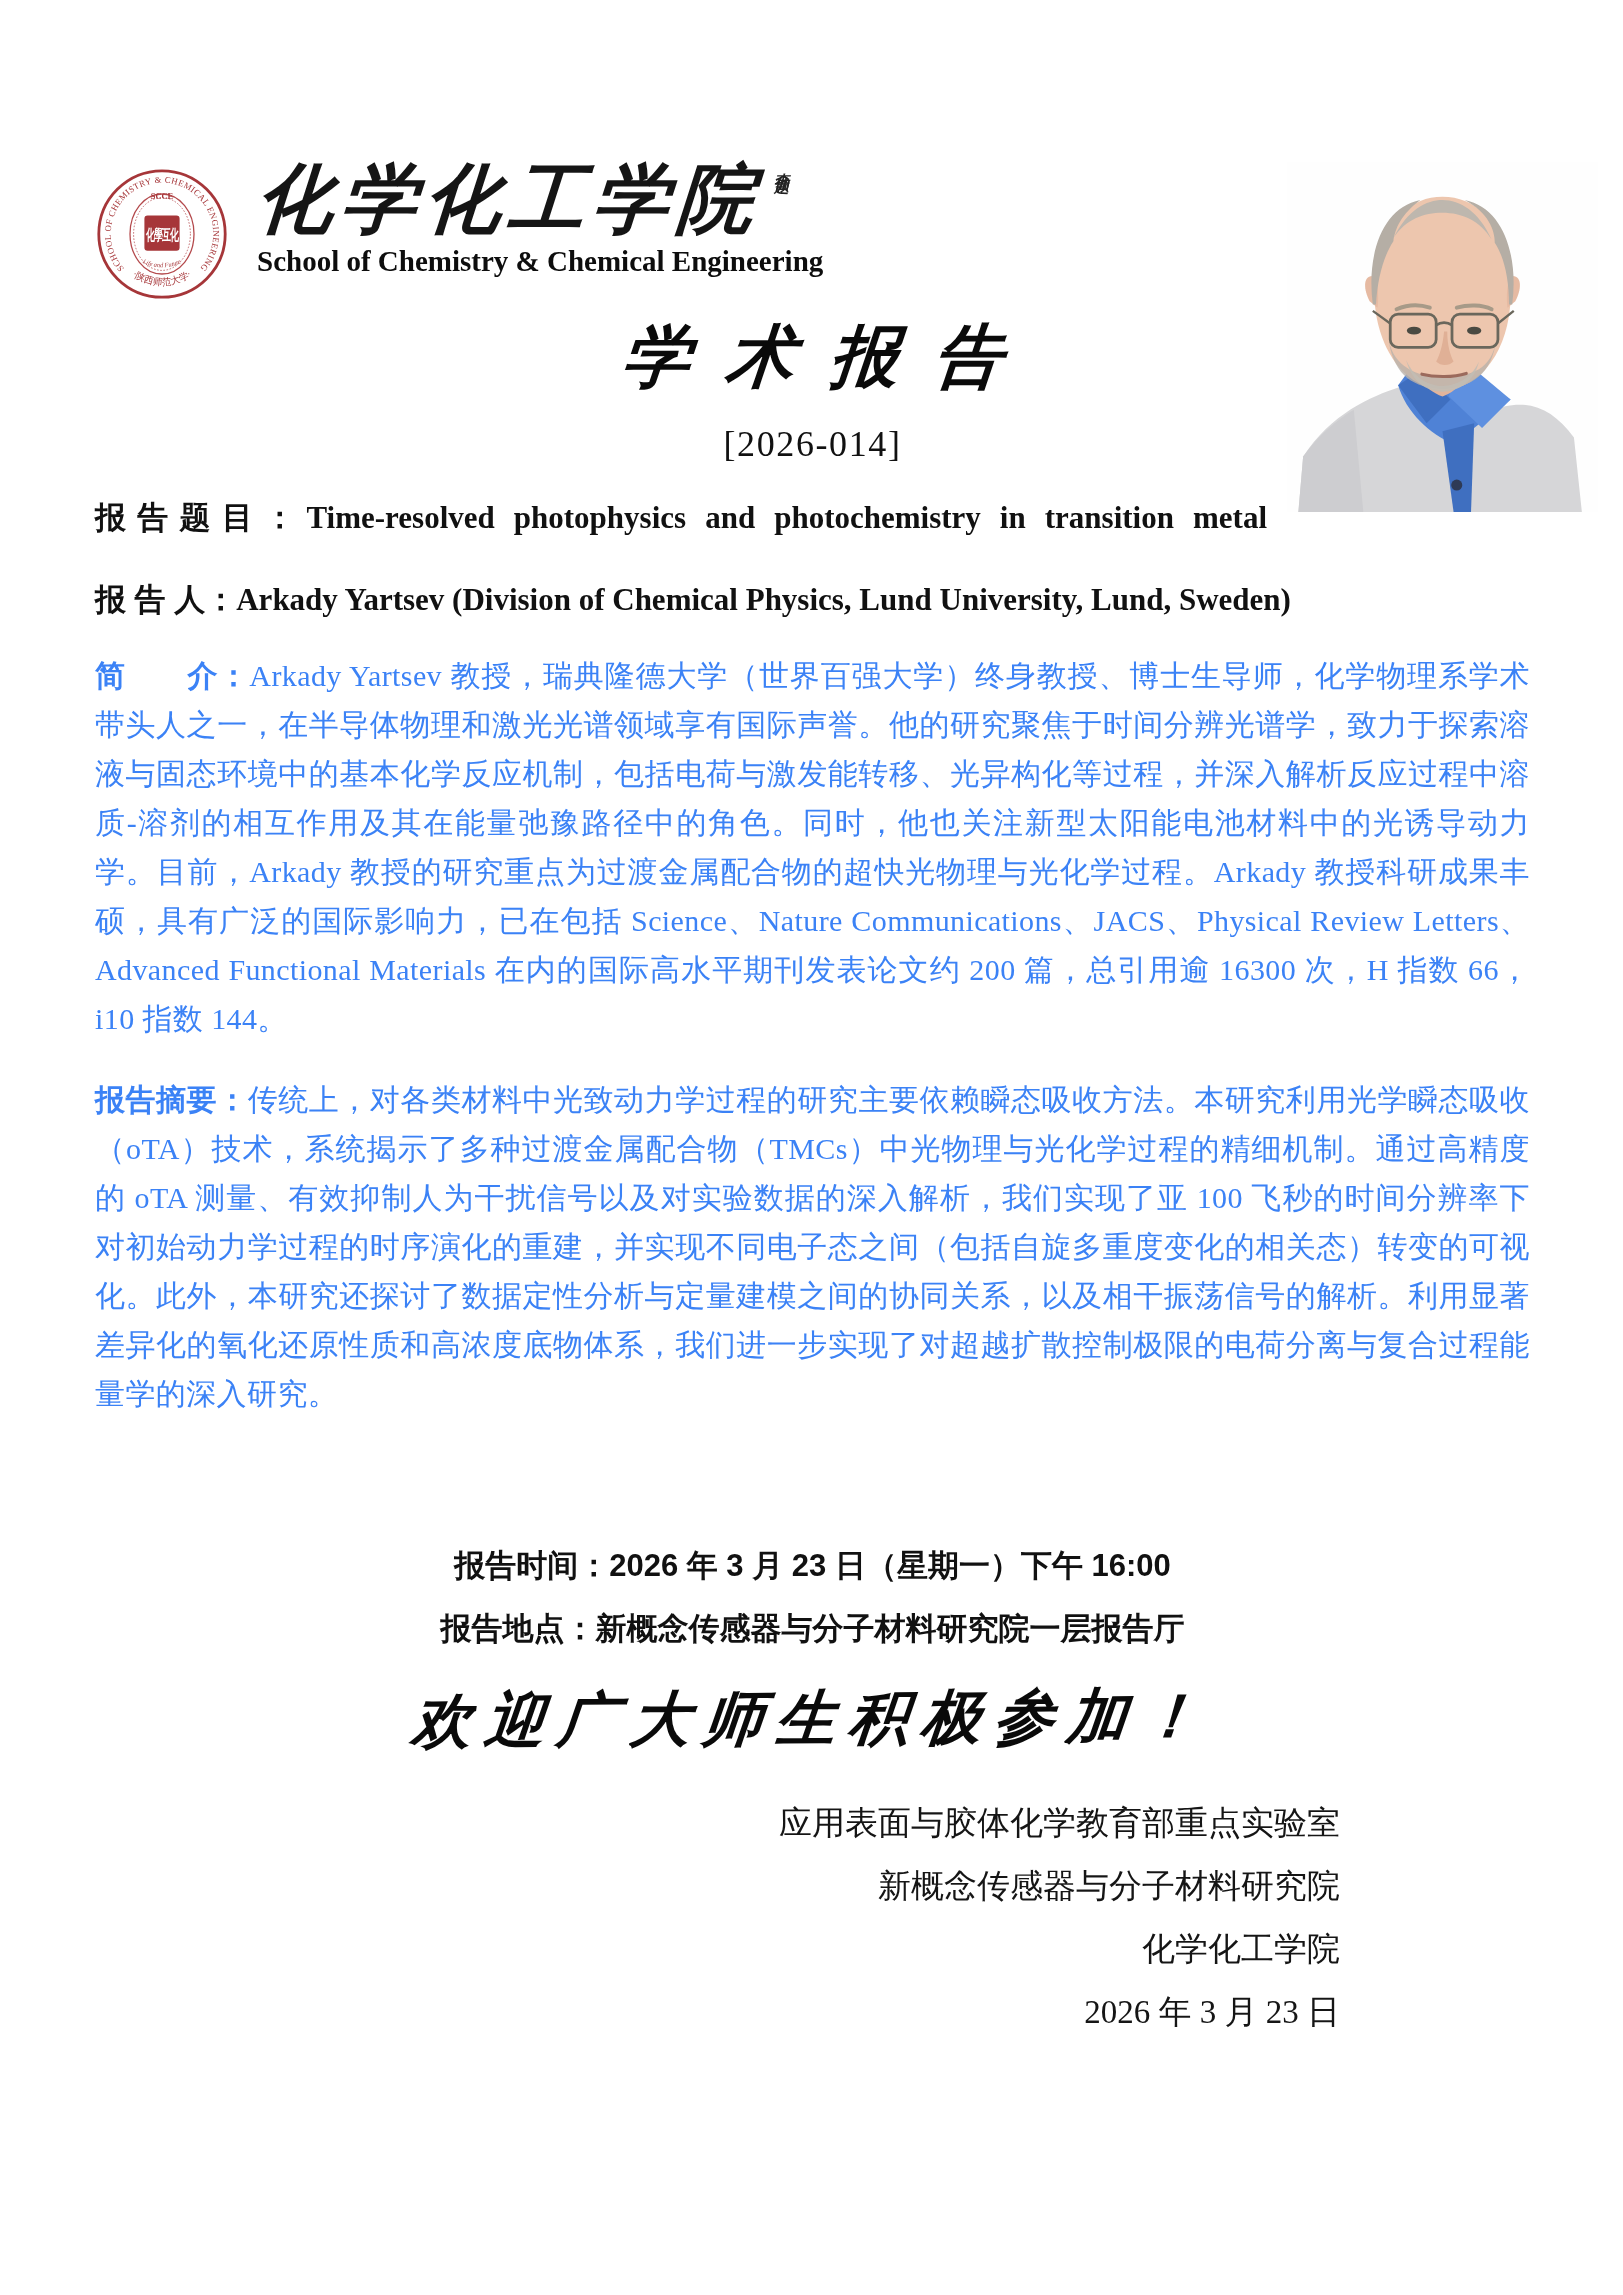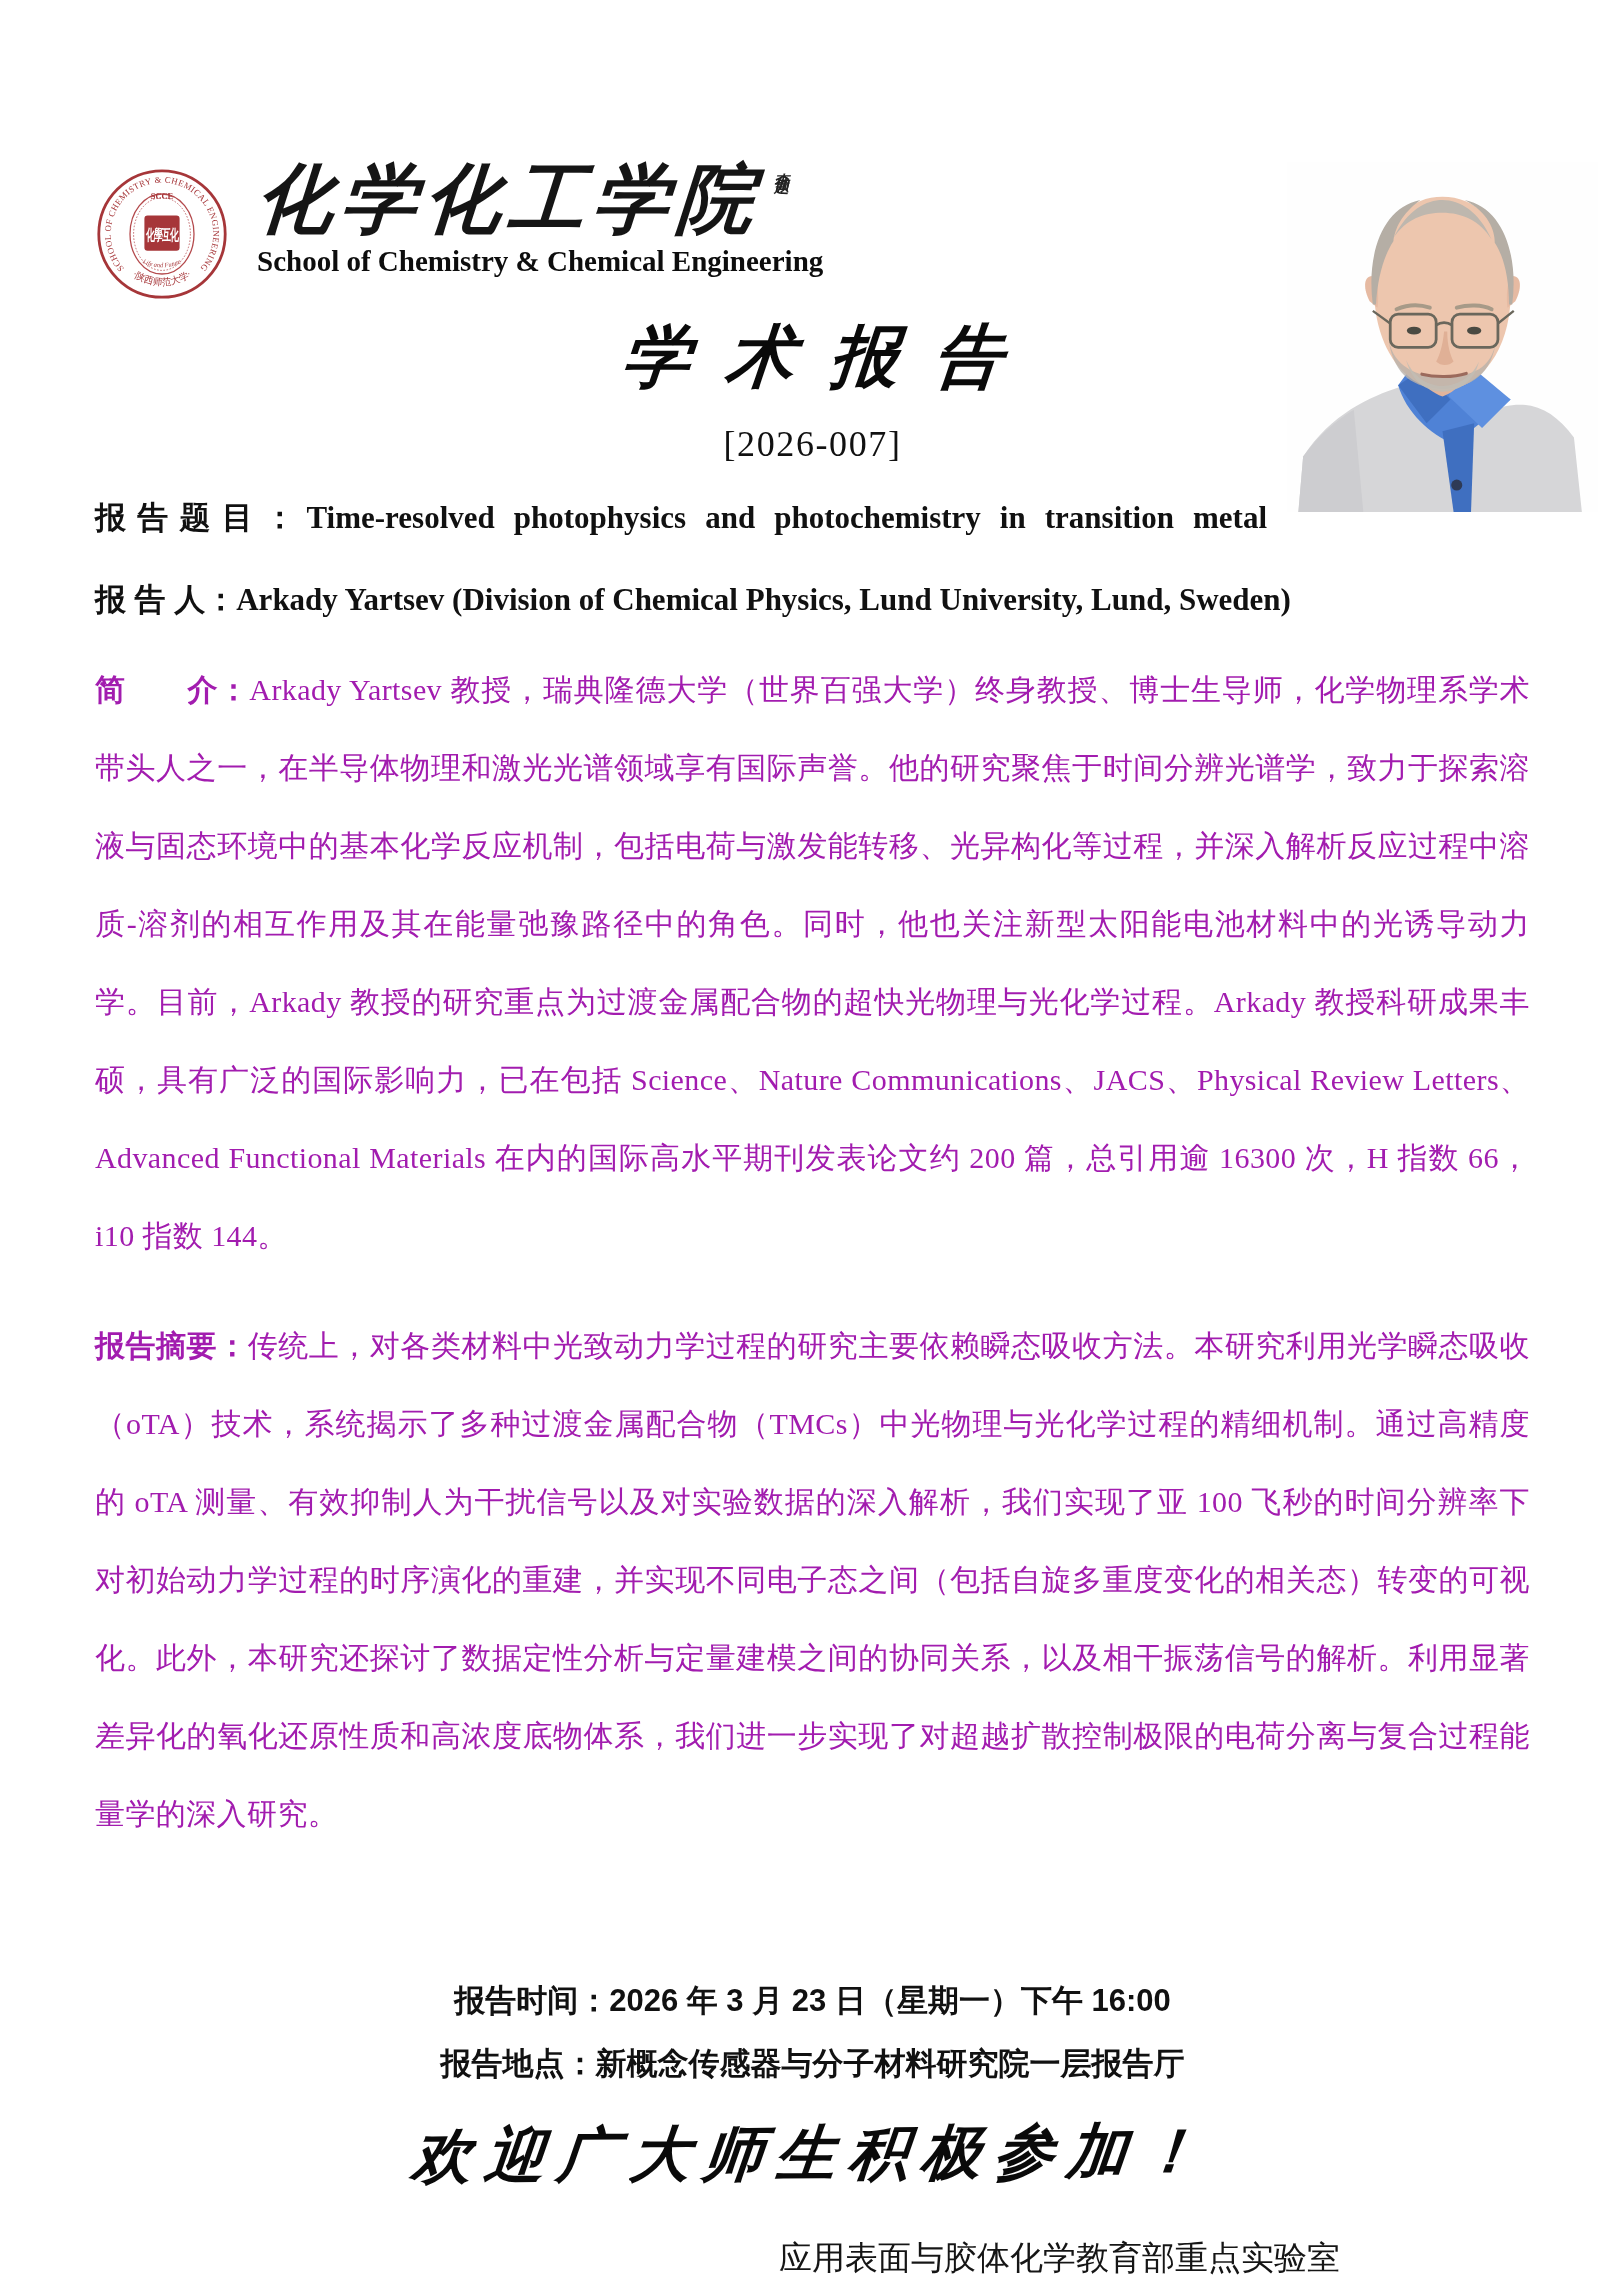--- a/index.html
+++ b/index.html
@@ -41,22 +41,22 @@
   p{margin:0;}
   .lbl{font-family:"Liberation Sans","DejaVu Sans",sans-serif;font-weight:bold;}
   .topic1{
     margin-top:20.6px;font-size:31px;line-height:63px;font-weight:bold;
     text-align:justify;text-align-last:justify;padding-right:263px;
   }
   .topic2{font-size:31px;line-height:63px;font-weight:bold;}
   .speaker{margin-top:19px;font-size:31px;line-height:63px;}
   .speaker .val{font-weight:bold;}
   .bio,.abstract{
-    font-size:30px;line-height:78px;text-align:justify;letter-spacing:0.4px;
-    color:#a21caf;
+    font-size:30px;line-height:49px;text-align:justify;letter-spacing:0.4px;
+    color:#3b82f6;
   }
   .bio{margin-top:20.6px;}
   .abstract{margin-top:32px;}
   .sched{font-size:31px;line-height:63px;font-family:"Liberation Sans","DejaVu Sans",sans-serif;font-weight:bold;text-align:center;}
   .sched.first{margin-top:116px;}
   .welcome{
     margin-top:17.4px;text-align:center;
     font-family:"DejaVu Serif",serif;font-weight:bold;font-style:italic;
     font-size:60px;line-height:81px;letter-spacing:12.7px;
     transform:skewX(-6deg) rotate(-0.4deg);color:#0a0a0a;
@@ -140,21 +140,21 @@
 
     <path d="M 198,214 C 196,234 192,244 188,252 C 194,258 204,258 210,252 C 206,244 202,232 202,214" fill="#e0b096"></path>
 
     <path d="M 170,268 C 186,272 210,272 226,267" stroke="#9b6a5c" stroke-width="4" fill="none" stroke-linecap="round"></path>
   </svg>
 
   <div class="content">
 
     <h1 class="doc-title">学术报告</h1>
 
-    <div class="serial">[2026-007]</div>
+    <div class="serial">[2026-014]</div>
 
     <p class="topic1"><span class="lbl">报告题目：</span><span>Time-resolved photophysics and photochemistry in transition metal</span></p>
 
     <p class="speaker"><span class="lbl">报 告 人：</span><span class="val">Arkady Yartsev (Division of Chemical Physics, Lund University, Lund, Sweden)</span></p>
 
     <p class="bio"><span class="lbl">简　　介：</span><span>Arkady Yartsev 教授，瑞典隆德大学（世界百强大学）终身教授、博士生导师，化学物理系学术带头人之一，在半导体物理和激光光谱领域享有国际声誉。他的研究聚焦于时间分辨光谱学，致力于探索溶液与固态环境中的基本化学反应机制，包括电荷与激发能转移、光异构化等过程，并深入解析反应过程中溶质-溶剂的相互作用及其在能量弛豫路径中的角色。同时，他也关注新型太阳能电池材料中的光诱导动力学。目前，Arkady 教授的研究重点为过渡金属配合物的超快光物理与光化学过程。Arkady 教授科研成果丰硕，具有广泛的国际影响力，已在包括 Science、Nature Communications、JACS、Physical Review Letters、Advanced Functional Materials 在内的国际高水平期刊发表论文约 200 篇，总引用逾 16300 次，H 指数 66，i10 指数 144。</span></p>
 
     <p class="abstract"><span class="lbl">报告摘要：</span><span>传统上，对各类材料中光致动力学过程的研究主要依赖瞬态吸收方法。本研究利用光学瞬态吸收（oTA）技术，系统揭示了多种过渡金属配合物（TMCs）中光物理与光化学过程的精细机制。通过高精度的 oTA 测量、有效抑制人为干扰信号以及对实验数据的深入解析，我们实现了亚 100 飞秒的时间分辨率下对初始动力学过程的时序演化的重建，并实现不同电子态之间（包括自旋多重度变化的相关态）转变的可视化。此外，本研究还探讨了数据定性分析与定量建模之间的协同关系，以及相干振荡信号的解析。利用显著差异化的氧化还原性质和高浓度底物体系，我们进一步实现了对超越扩散控制极限的电荷分离与复合过程能量学的深入研究。</span></p>
 
     <p class="sched first"><span class="lbl">报告时间：</span><span>2026 年 3 月 23 日（星期一）下午 16:00</span></p>

